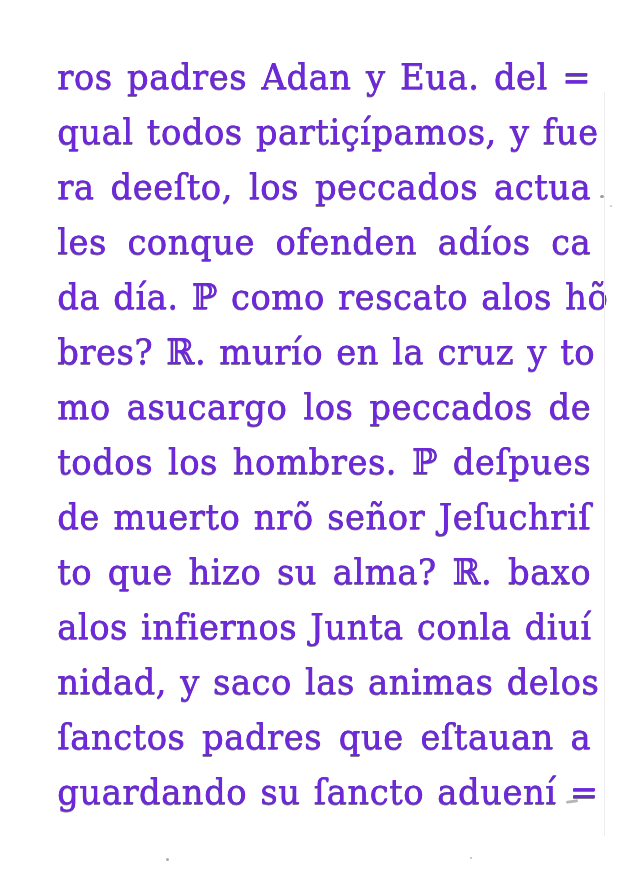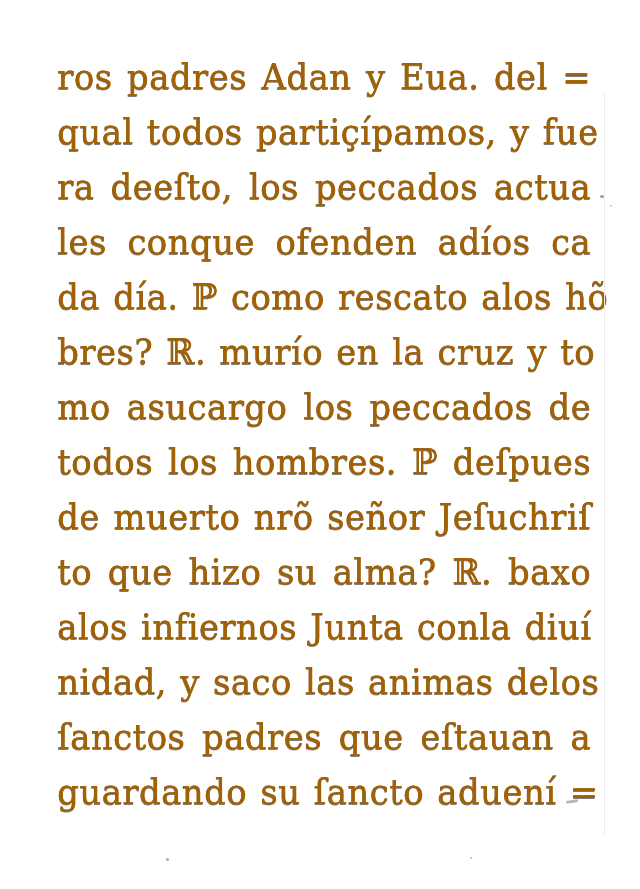--- a/index.html
+++ b/index.html
@@ -53,21 +53,21 @@
   .speck.s2 { left: 566px; top: 800px; width: 12px; height: 3px; border-radius: 2px; background: #b5b5b5; transform: rotate(-8deg); }
   .speck.s3 { left: 166px; top: 858px; width: 3px; height: 3px; background: #aaaaaa; }
   .speck.s4 { left: 470px; top: 857px; width: 2px; height: 2px; background: #bbbbbb; }
   .speck.s5 { left: 610px; top: 205px; width: 2px; height: 2px; background: #c4c4c4; }
 </style>
 </head>
 <body>
 
 <div class="page" style="background: rgb(255, 255, 255);">
 
-  <div class="textblock" style="color: #a16207;">
+  <div class="textblock" style="color: #6d28d9;">
     <div class="line">ros padres Adan y Eua. del =</div>
     <div class="line">qual todos partiçípamos, y fue</div>
     <div class="line">ra deeſto, los peccados actua</div>
     <div class="line">les conque ofenden adíos ca</div>
     <div class="line">da día. ℙ como rescato alos hõ</div>
     <div class="line">bres? ℝ. murío en la cruz y to</div>
     <div class="line">mo asucargo los peccados de</div>
     <div class="line">todos los hombres. ℙ deſpues</div>
     <div class="line">de muerto nrõ señor Jeſuchriſ</div>
     <div class="line">to que hizo su alma? ℝ. baxo</div>

